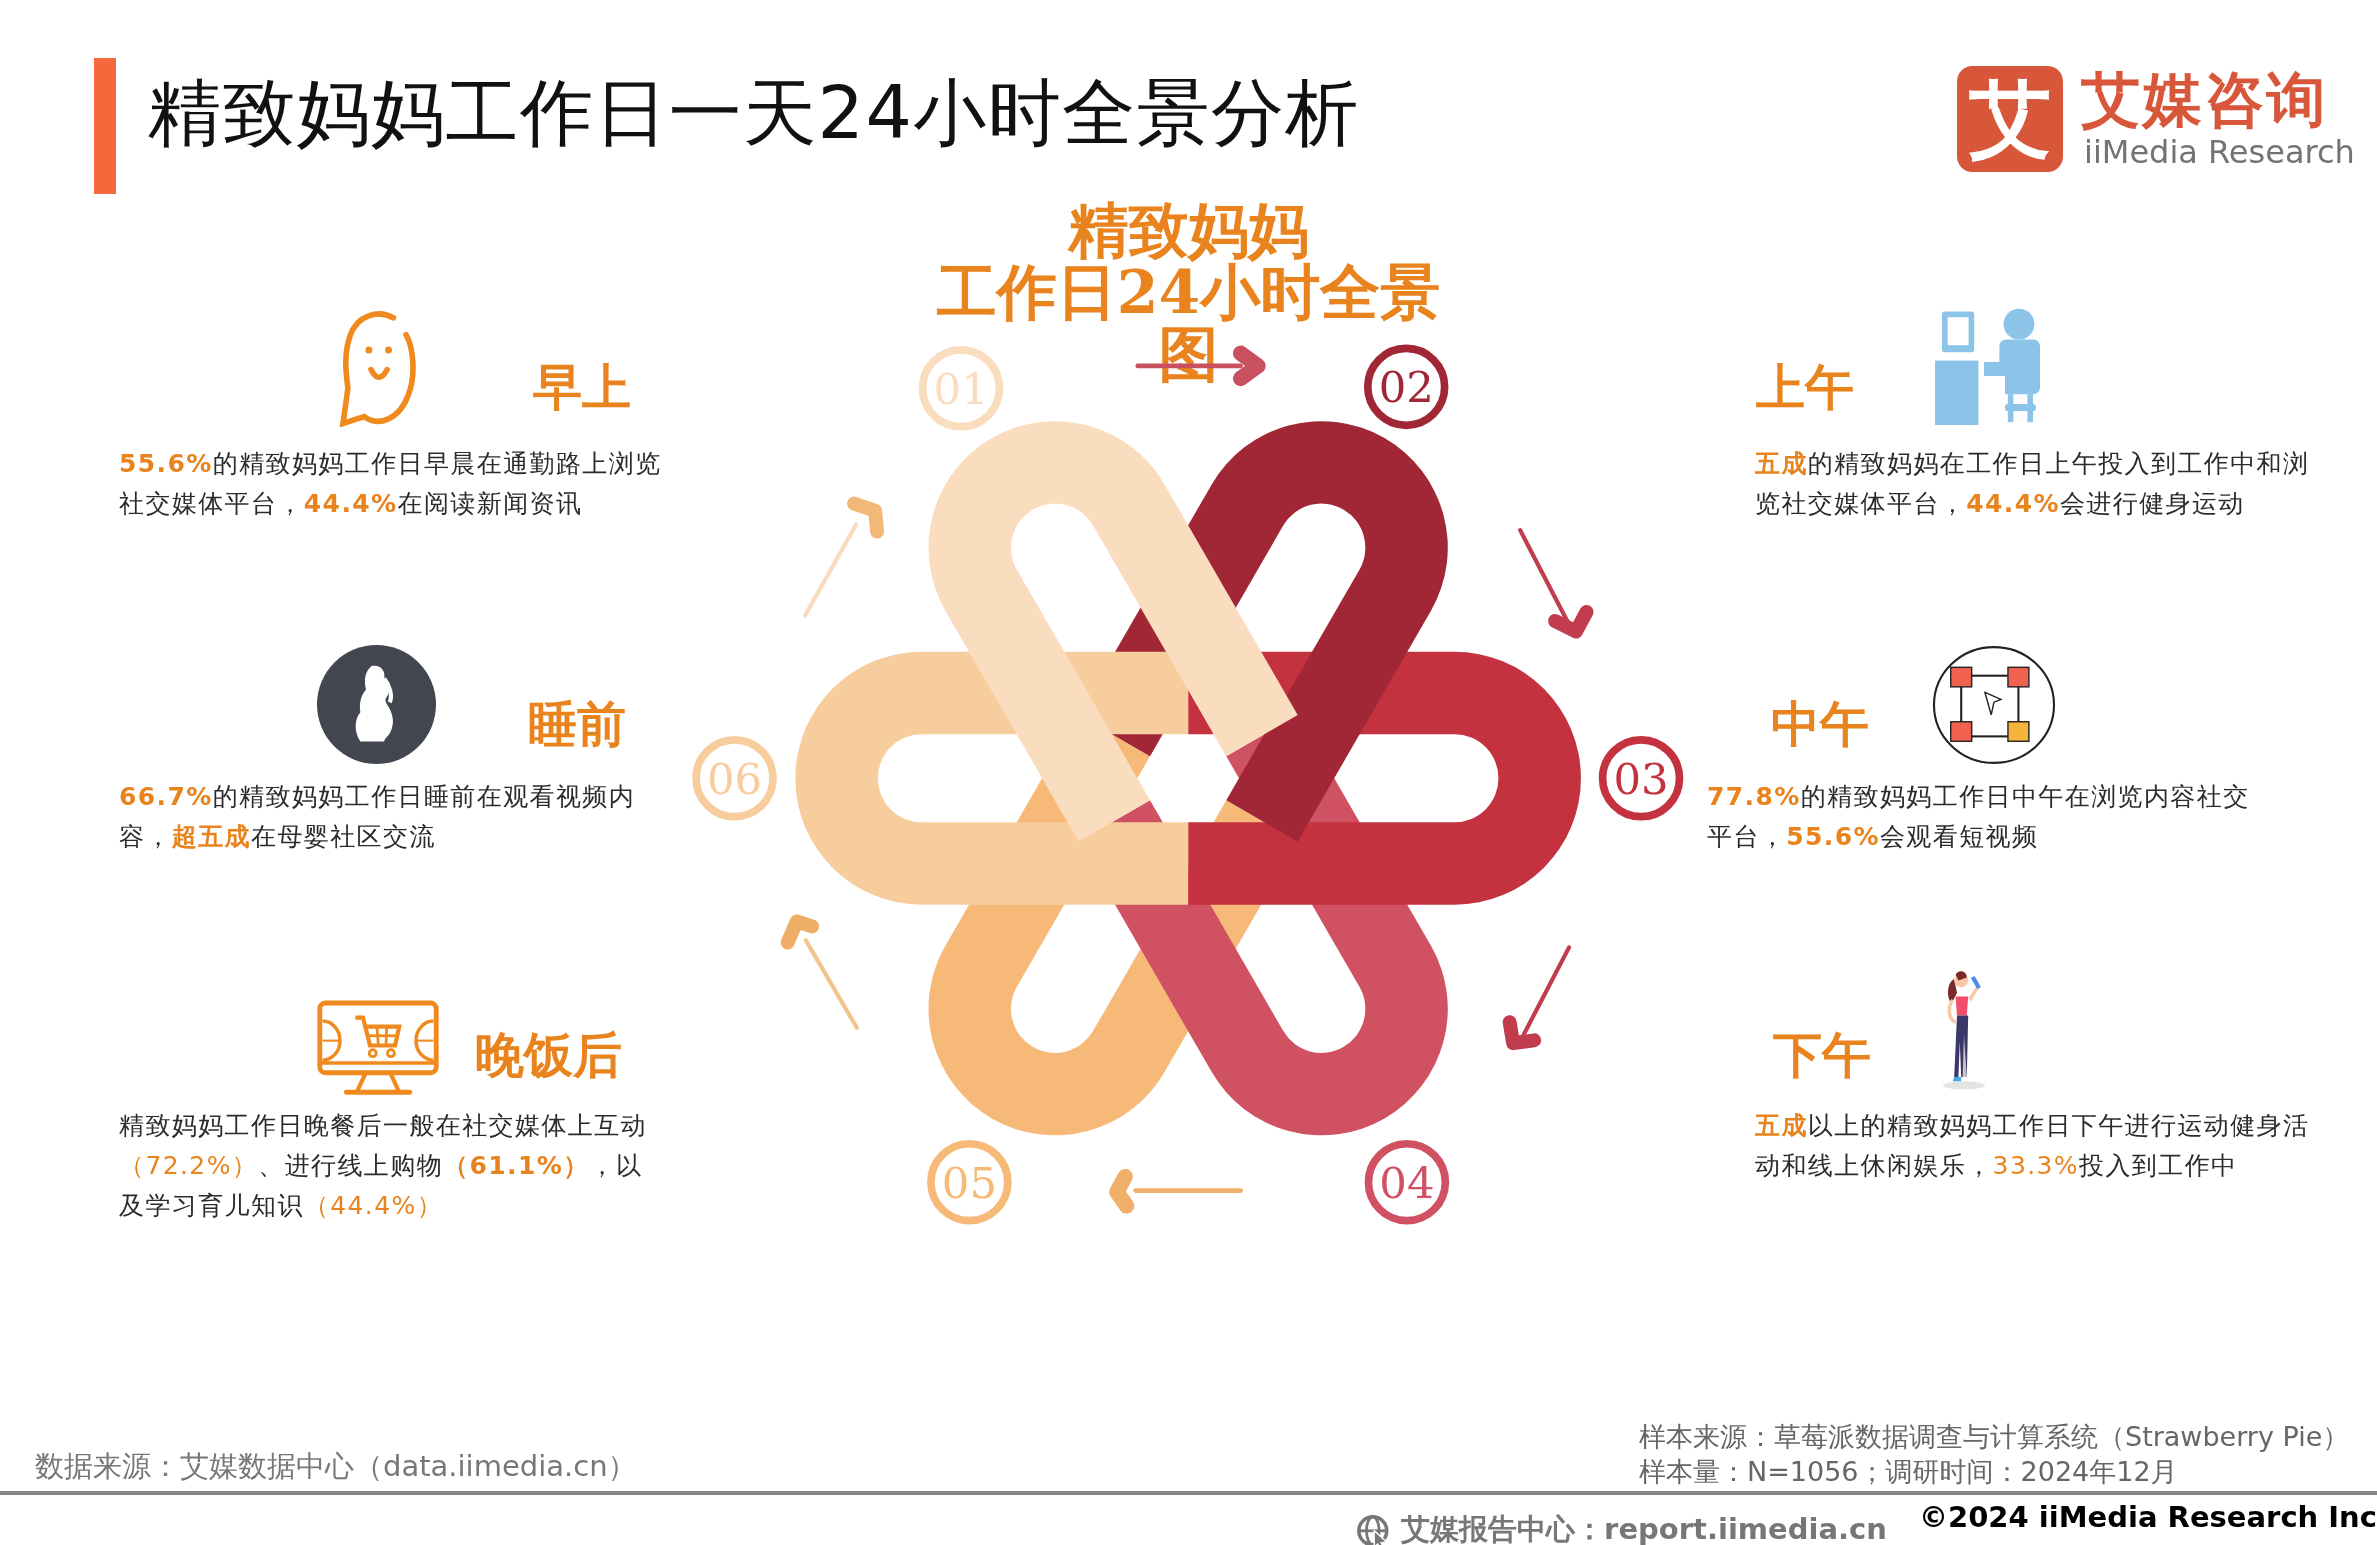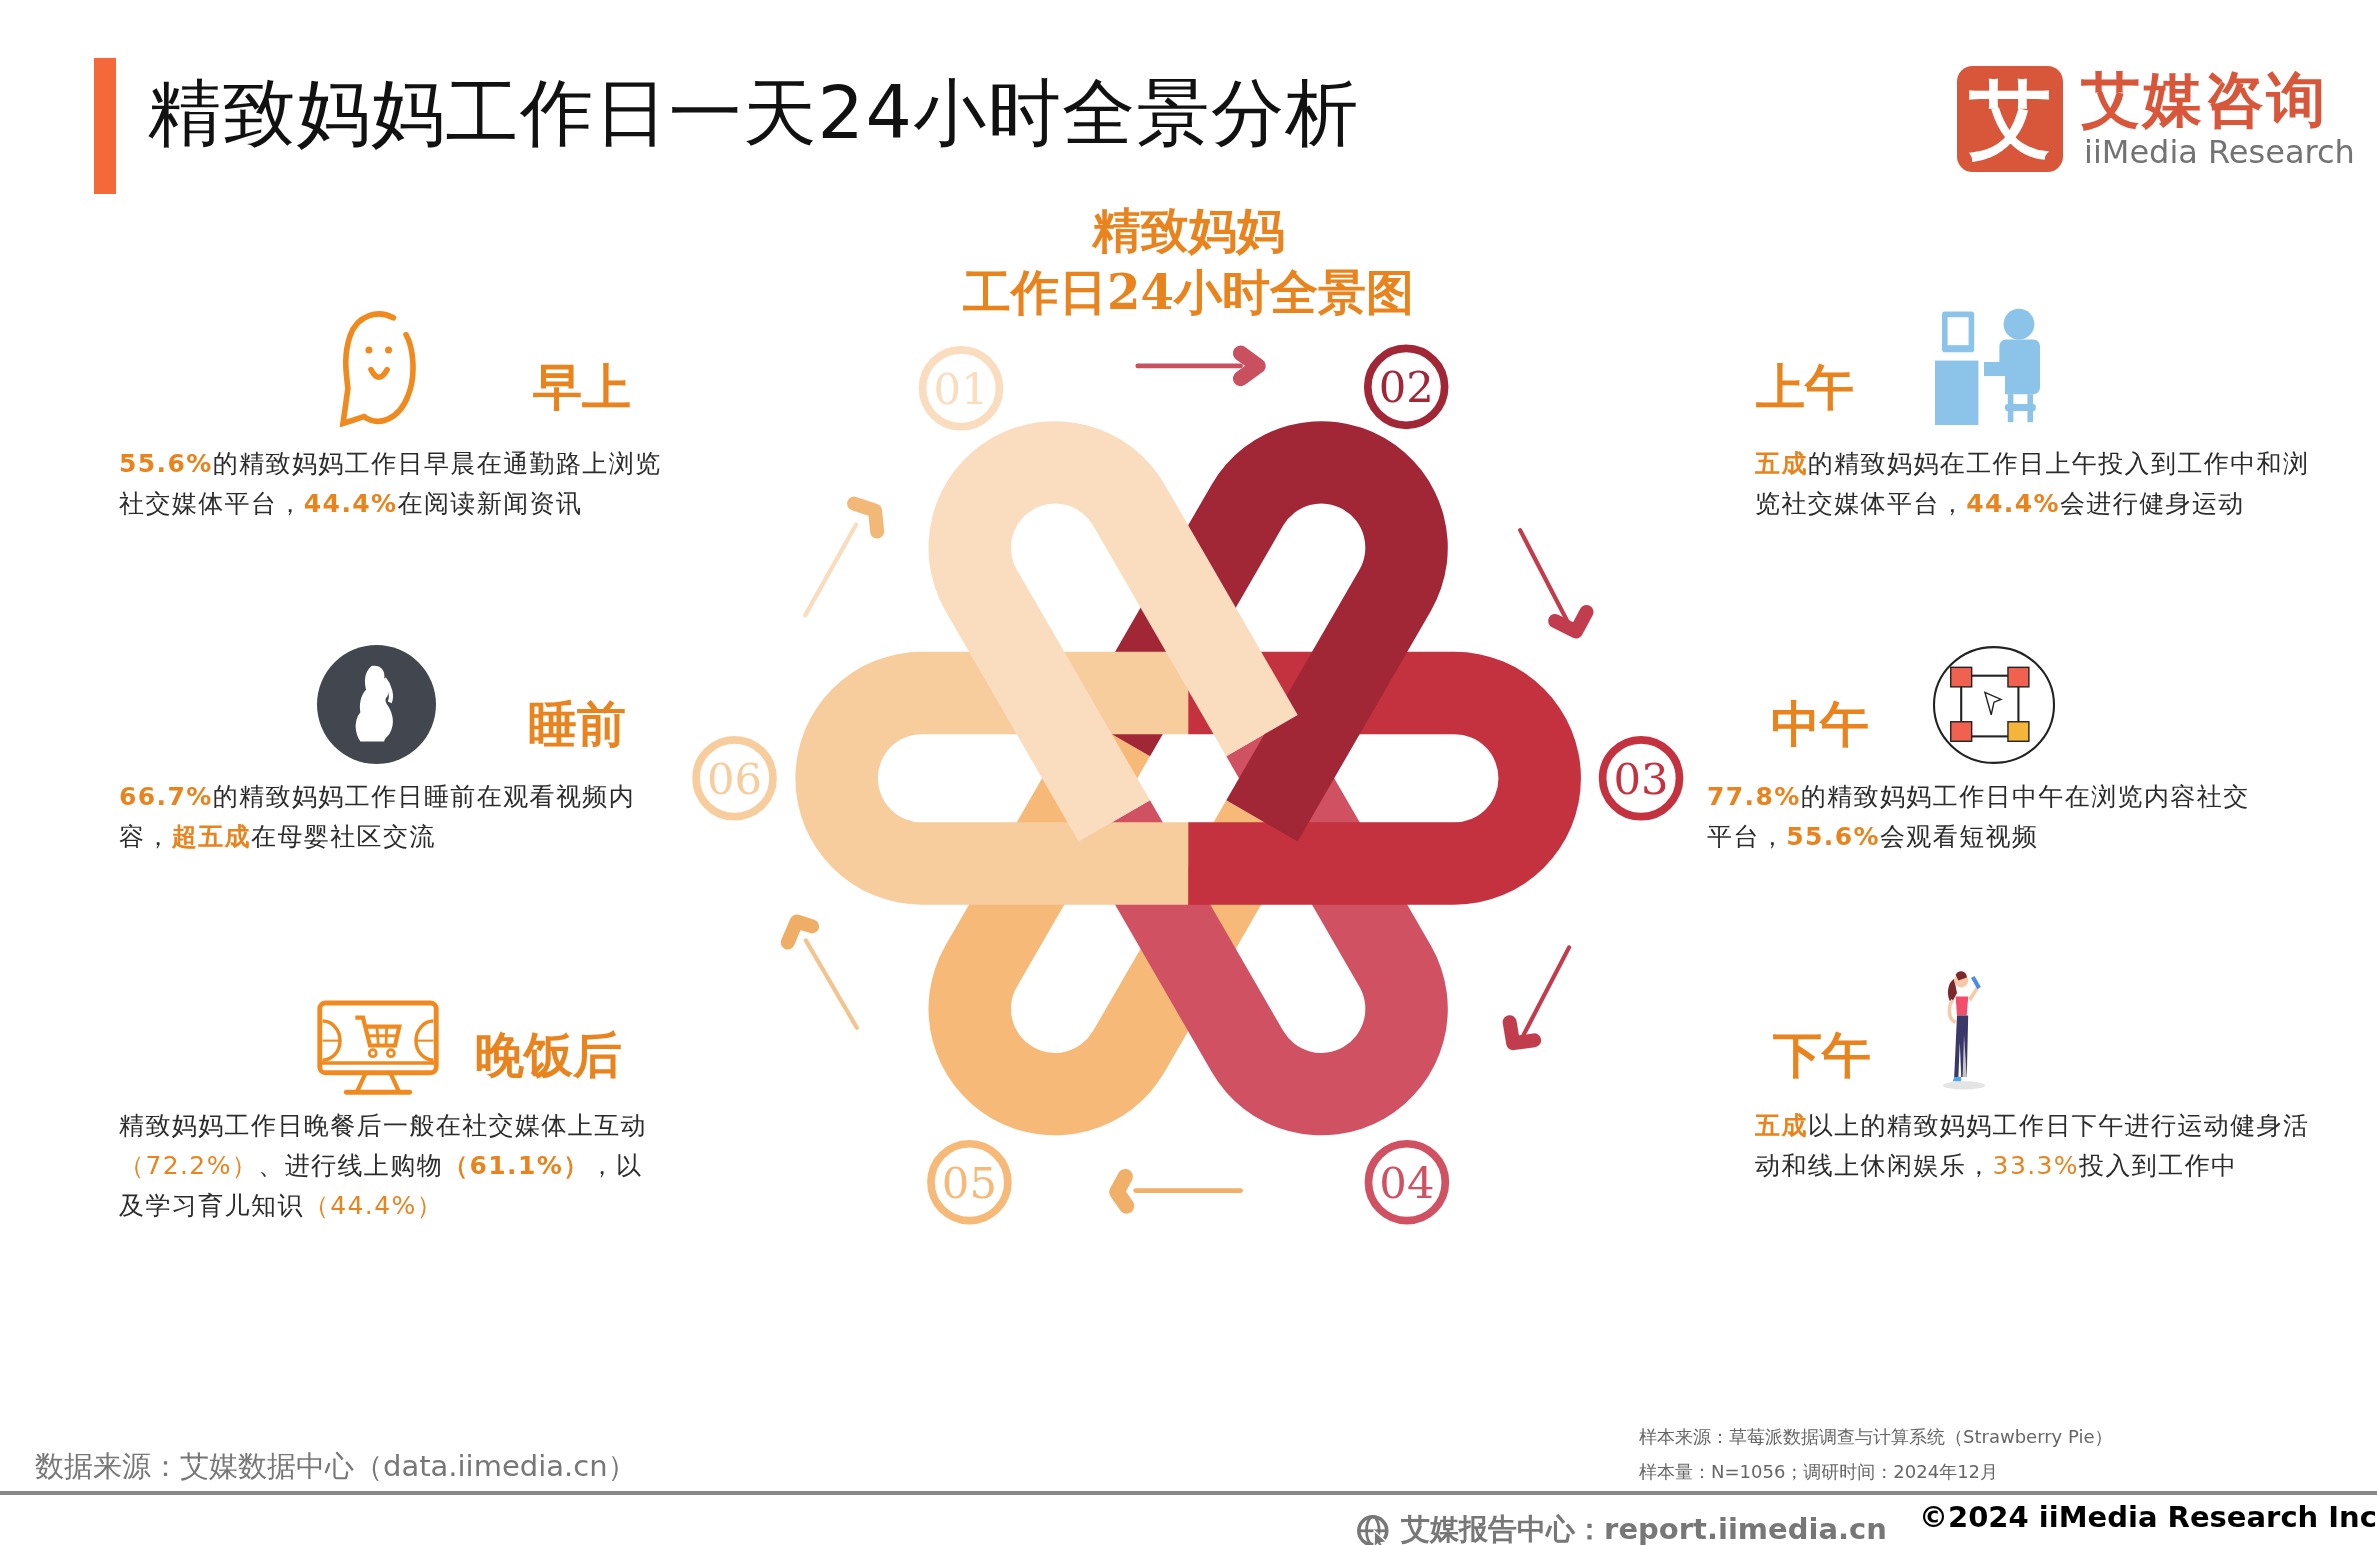--- a/index.html
+++ b/index.html
@@ -8,30 +8,30 @@
   .abs { position: absolute; }
   .title-bar { left: 94px; top: 58px; width: 21.7px; height: 136px; background: #F4683A; }
   .page-title { left: 148px; top: 64px; font-size: 73px; line-height: 98px; color: #111; white-space: nowrap; letter-spacing: 1.4px; }
   .logo { left: 1957px; top: 66px; width: 391px; height: 112px; }
   .logo-box { position: absolute; left: 0; top: 0; width: 106px; height: 106px; background: #D8573A; border-radius: 15.4px;
               color: #fff; font-size: 82px; font-weight: bold; text-align: center; line-height: 106px; }
   .logo-cn { position: absolute; left: 124px; top: -1.4px; font-size: 59px; font-weight: bold; color: #D8573A; letter-spacing: 2.8px; white-space: nowrap; line-height: 70px; }
   .logo-en { position: absolute; left: 127px; top: 67px; font-size: 32px; color: #737373; white-space: nowrap; line-height: 39px; }
 
   .center-title { left: 909px; top: 199px; width: 559px; text-align: center; color: #E8831D;
-                  font-family: "DejaVu Serif", "Liberation Serif", serif; font-size: 48px; line-height: 62px; font-weight: bold; }
+                  font-family: "DejaVu Serif", "Liberation Serif", serif; font-size: 60px; line-height: 62px; font-weight: bold; }
 
   .knot { left: 0; top: 0; width: 2377px; height: 1546px; pointer-events: none; }
   .sec-label { position: absolute; font-size: 49px; font-weight: bold; color: #E8831D; white-space: nowrap; line-height: 56px; }
   .sec-text { position: absolute; font-size: 25px; line-height: 40px; color: #2b2b2b; letter-spacing: 1.4px; }
   .hl { color: #E8831D; font-weight: bold; }
   .icon { position: absolute; }
 
   .footer-src { left: 35px; top: 1447px; font-size: 29px; color: #777; white-space: nowrap; }
-  .footer-sample { left: 1639px; top: 1419px; font-size: 18px; color: #666; line-height: 35px; white-space: nowrap; }
+  .footer-sample { left: 1639px; top: 1419px; font-size: 27px; color: #666; line-height: 35px; white-space: nowrap; }
   .footer-line { left: 0; top: 1491px; width: 2377px; height: 4.2px; background: #888; }
   .footer-report { left: 1356px; top: 1498px; font-size: 29px; color: #777; font-weight: bold; white-space: nowrap; line-height: 39px; margin-top: 12px; }
   .footer-copy { left: 1919px; top: 1498px; font-size: 29px; color: #000000; font-weight: bold; white-space: nowrap; line-height: 39px; }
 </style>
 </head>
 <body>
 
 <div class="abs title-bar"></div>
 <div class="abs page-title">精致妈妈工作日一天24小时全景分析</div>
 

